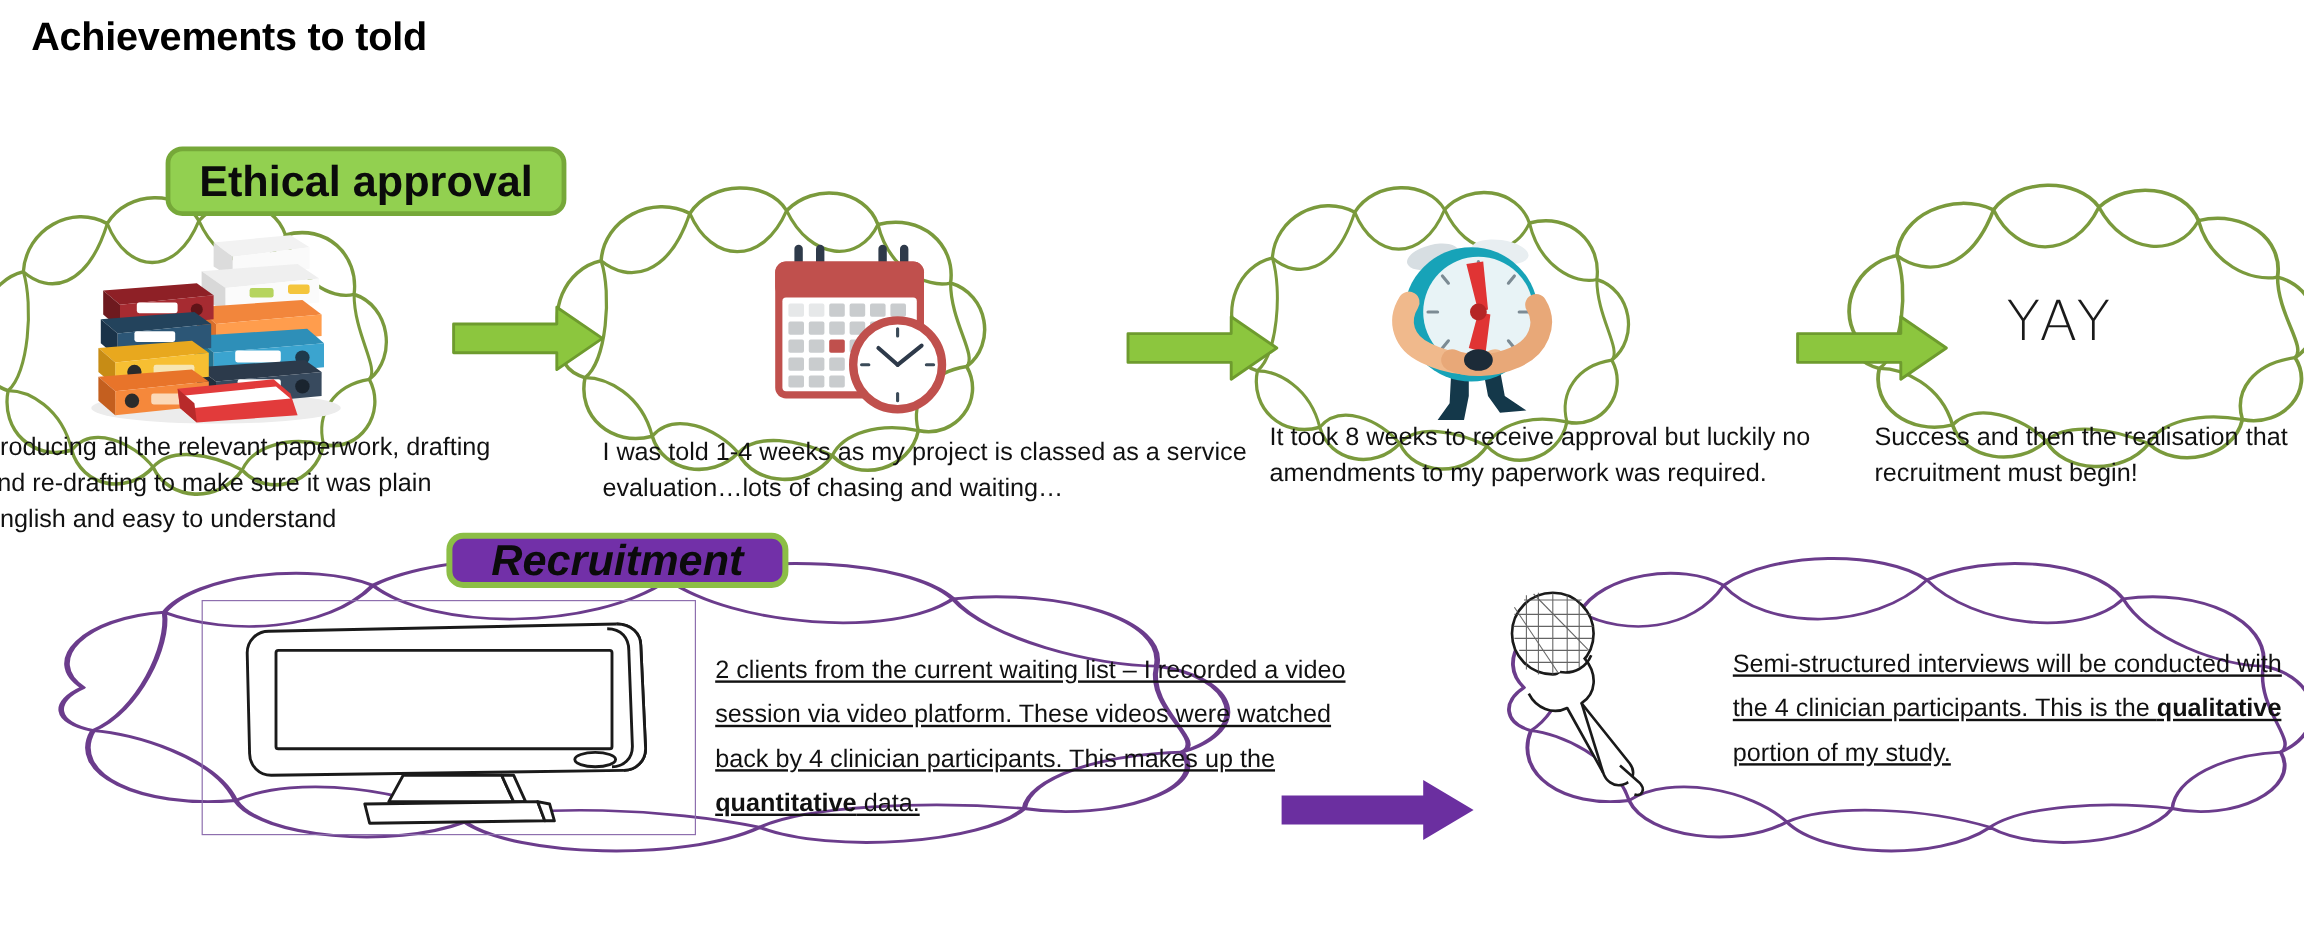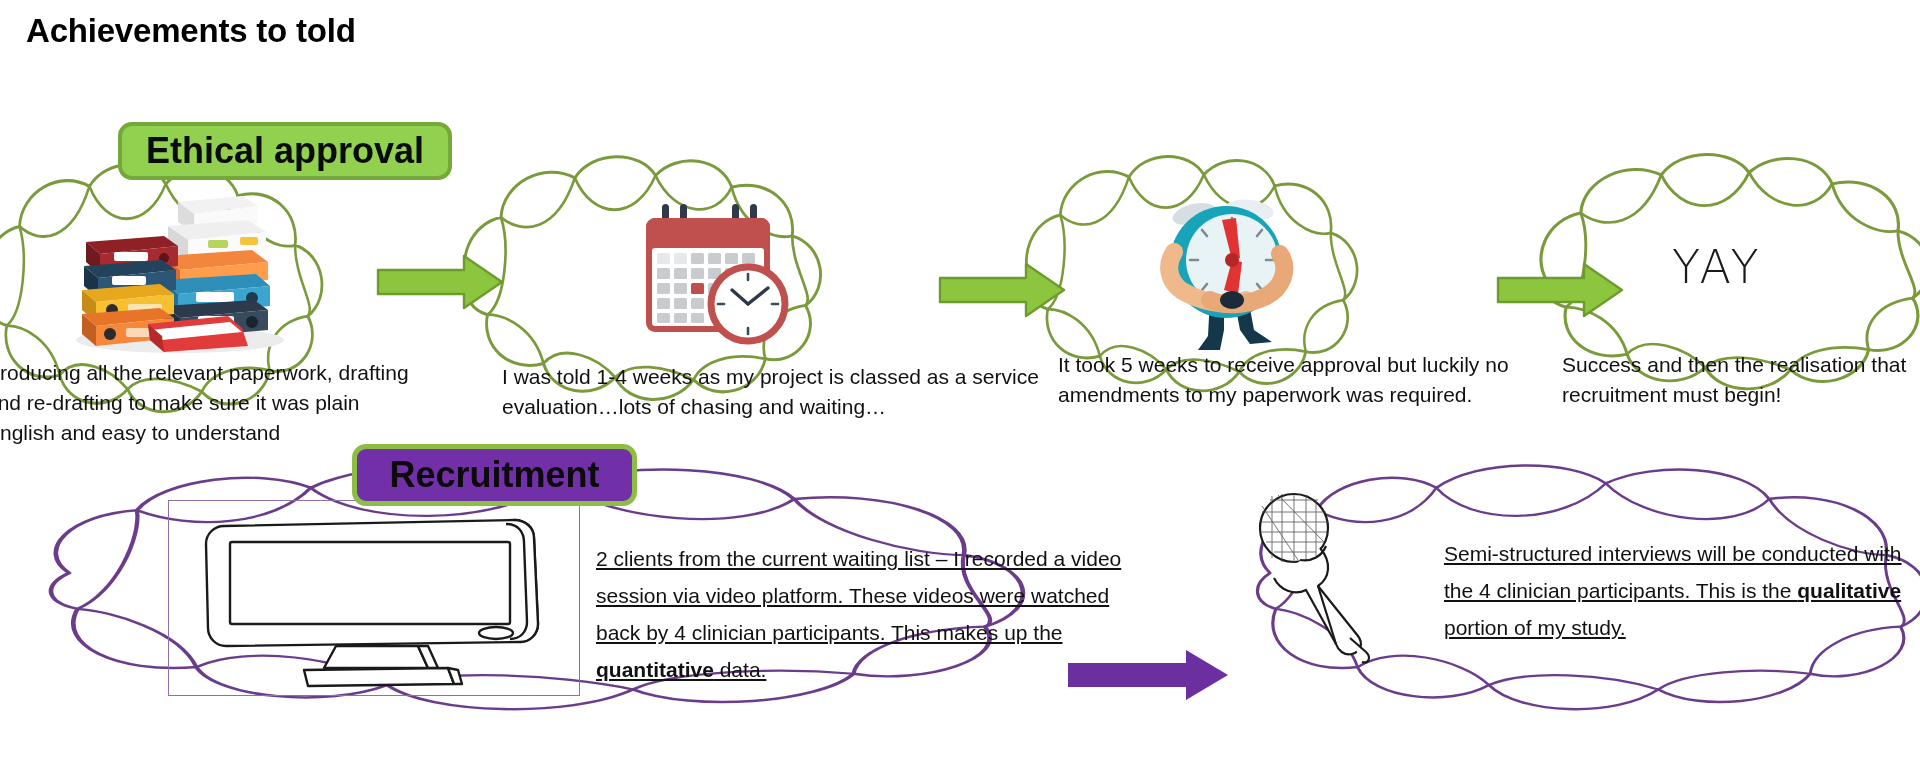--- a/index.html
+++ b/index.html
@@ -34,36 +34,38 @@
   }
 
   
   .badge {
     position: absolute;
     display: flex; align-items: center; justify-content: center;
     font-weight: bold;
     border-radius: 14px;
     box-sizing: border-box;
     white-space: nowrap;
+    margin-left: 20px;
   }
   .badge-ethical {
     left: 118px; top: 122px;
     width: 334px; height: 58px;
     background: #92D050;
     border: 4px solid #76A839;
     color: #0b0b0b;
     font-size: 36px;
   }
   .badge-recruitment {
     left: 352px; top: 444px;
-    width: 285px; height: 62px;
+    width: 285px; height: 46px;
     background: #7230A8;
     border: 5px solid #8CBE46;
     color: #0b0b0b;
     font-size: 36px;
+    font-style: italic;
   }
 
   
   .caption {
     position: absolute;
     font-size: 21px;
     line-height: 30px;
     color: #111;
   }
   .cap1 { left: -14px;  top: 358px; width: 430px; }
@@ -394,21 +396,21 @@
   </svg>
 
   <div class="badge badge-ethical">Ethical approval</div>
 
   <div class="badge badge-recruitment">Recruitment</div>
 
   <div class="caption cap1">Producing all the relevant paperwork, drafting and re-drafting to make sure it was plain English and easy to understand</div>
 
   <div class="caption cap2">I was told 1-4 weeks as my project is classed as a service evaluation…lots of chasing and waiting…</div>
 
-  <div class="caption cap3">It took 5 weeks to receive approval but luckily no amendments to my paperwork was required.</div>
+  <div class="caption cap3">It took 8 weeks to receive approval but luckily no amendments to my paperwork was required.</div>
 
   <div class="yay">YAY</div>
 
   <div class="caption cap4">Success and then the realisation that recruitment must begin!</div>
 
   <div class="bodytext body-left"><span>2 clients from the current waiting list – I recorded a video session via video platform. These videos were watched back by 4 clinician participants. This makes up the </span><b>quantitative</b><span> data.</span></div>
 
   <div class="bodytext body-right"><span>Semi-structured interviews will be conducted with the 4 clinician participants. This is the </span><b>qualitative</b><span> portion of my study.</span></div>
 
 </div>

